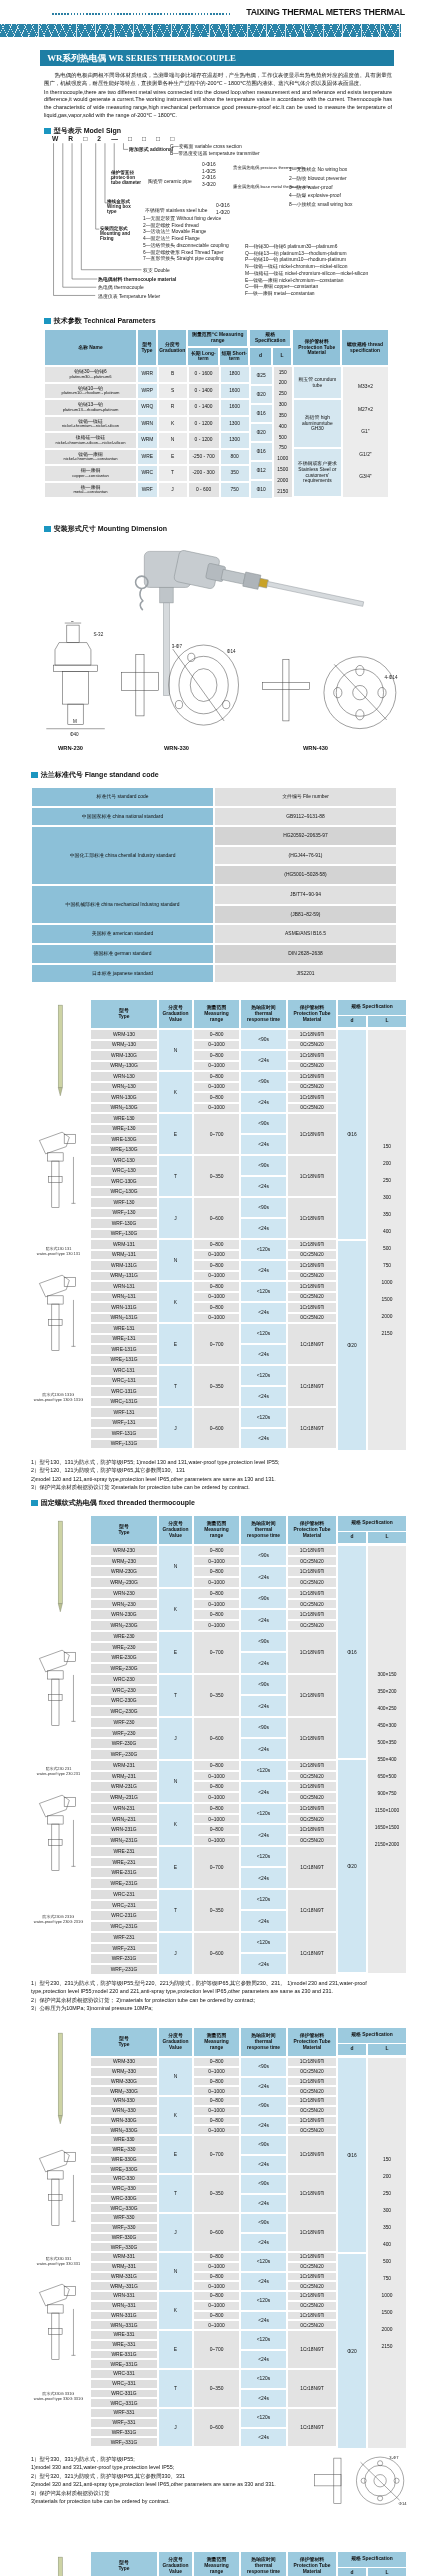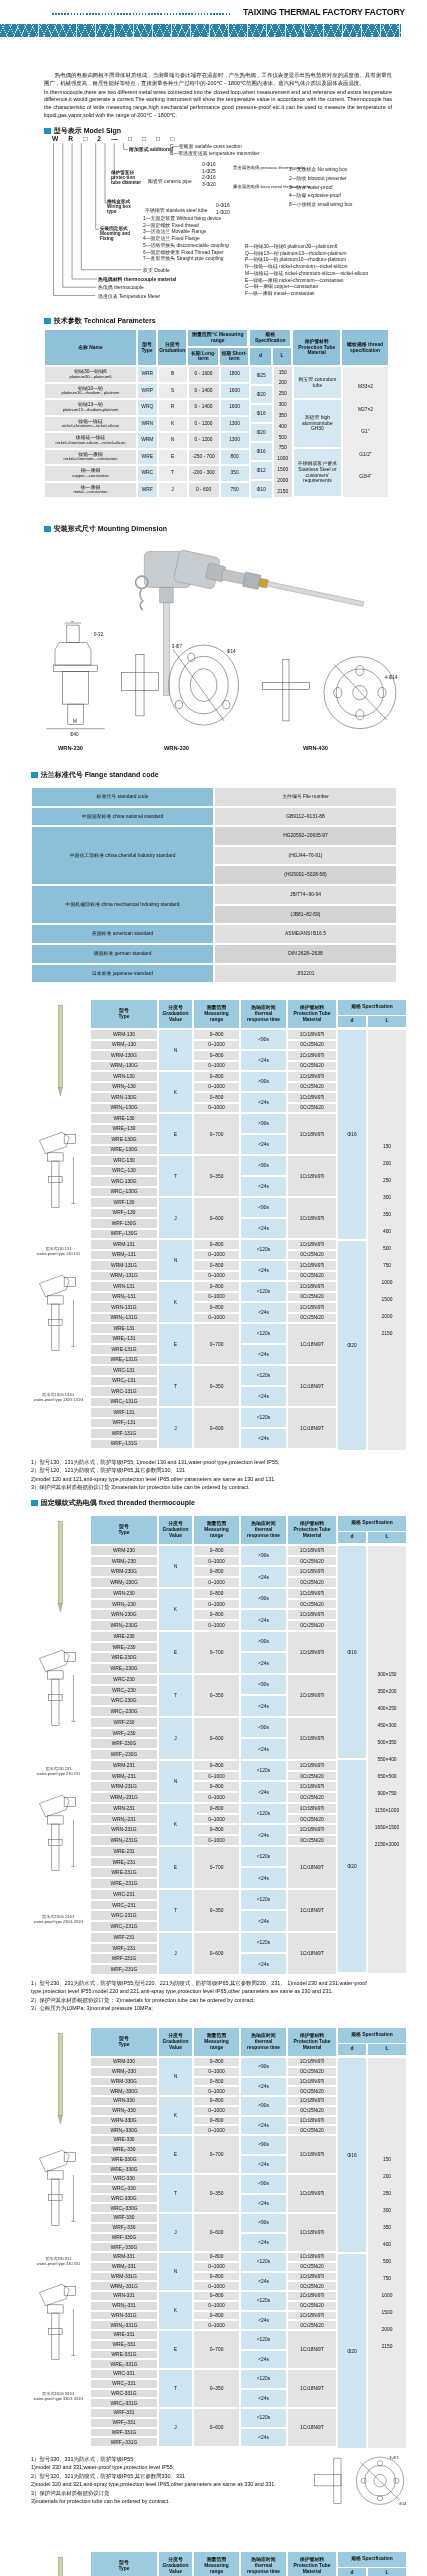--- a/index.html
+++ b/index.html
@@ -72,23 +72,24 @@
   .margin-art{position:absolute;left:28px;width:61px;}
   .m-cap{position:absolute;font-size:3.9px;line-height:1.3;text-align:center;width:61px;color:#333;}
   .draw-label{position:absolute;font-size:5.7px;font-weight:bold;}
   svg{display:block;}
 </style>
 </head>
 <body>
 
 <div id="page">
 
-  <div id="factory-name">TAIXING THERMAL FACTORY FACTORY</div>
+  <div id="factory-name">TAIXING THERMAL METERS THERMAL</div>
   <div id="dotted-rule"></div>
   <div id="lattice-band"></div>
+  <div id="title-bar">WR系列热电偶 WR SERIES THERMOCOUPLE</div>
 
   <div id="intro">
     <div class="zh">热电偶的电极由两根不同导体材质组成，当测量端与参比端存在温差时，产生热电偶，工作仪表便显示出热电势所对应的温度值。具有测量范围广，机械强度高，耐压性能好等特点，直接测量各种生产过程中的-200℃－1800℃范围内液体、蒸汽和气体介质以及固体表面温度。</div>
     <div class="en">In thermocouple,there are two different metal wires connected into the closed loop.when measurement end and referance end exists temperature difference,it would generate a current.The working instrument will show the temperature value in accordance with the current. Thermocouple has the characteristic of wide measuring range,high mechanical performance good pressure-proof etc.It can be used to measure the temperature of liquid,gas,vapor,solid with the range of-200℃－1800℃.</div>
   </div>
 
   <div class="section-title" style="top:126px;left:44px;">
     <span class="bullet"></span>
     <span>型号表示 Model Sign</span>
   </div>

